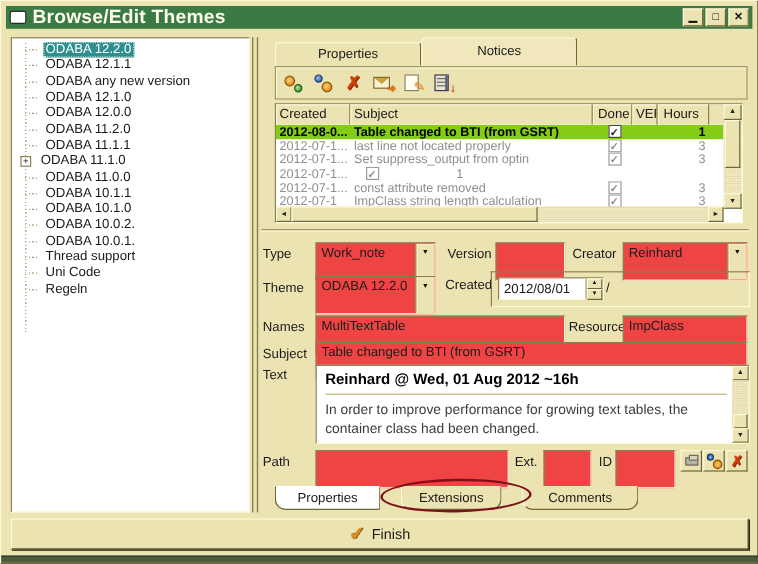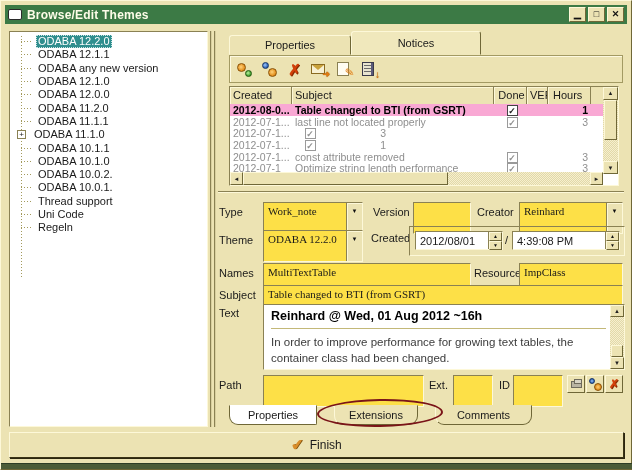--- a/index.html
+++ b/index.html
@@ -7,21 +7,21 @@
   body { font-family:"Liberation Sans", sans-serif; font-size:11px; color:#1a1a1a; background:#55663f; }
 
   #window { position:relative; width:632px; height:470px; background:#ece3b3;
             border:1px solid #6f6737; border-top-color:#fdf8d8; border-left-color:#fdf8d8; }
   .bottom-strip { position:absolute; left:0; bottom:0; width:632px; height:6px; background:#4c5c38; border-top:1px solid #2e3d26; }
 
   
   .titlebar { position:absolute; left:4px; top:4px; right:4px; height:19px; background:#3c7a45;
               display:flex; align-items:center; padding:0 3px; }
   .title-icon { width:14px; height:11px; background:#ffffff; border:1px solid #2a2a2a; border-radius:2px; margin-right:5px; }
-  .title-text { color:#fdfce8; font-weight:bold; font-size:12px; letter-spacing:.2px; }
+  .title-text { color:#fdfce8; font-weight:bold; font-size:16px; letter-spacing:.2px; }
   .winbtns { margin-left:auto; display:flex; gap:2px; }
   .winbtn { width:17px; height:15px; background:#ece3b3; border:1px solid; border-color:#fdf8d8 #6f6737 #6f6737 #fdf8d8;
             display:flex; align-items:center; justify-content:center; font-size:9px; font-weight:bold; color:#111; line-height:1; }
 
   
   .tree-panel { position:absolute; left:8px; top:30px; width:199px; height:396px; background:#fff;
                 border:1px solid; border-color:#8a8153 #fdf8d8 #fdf8d8 #8a8153; padding:3px 2px 2px 4px; overflow:hidden; }
   .tree-vline { position:absolute; left:11px; top:4px; width:1px; height:242px;
                 background:repeating-linear-gradient(to bottom,#a39a5c 0 1px,transparent 1px 3px); }
   .tree-row { position:relative; height:13.3px; display:flex; align-items:center; white-space:nowrap; }
@@ -69,42 +69,42 @@
   .thead { display:flex; height:17px; background:#ece3b3; }
   .th { border-right:1px solid #8a8153; box-shadow:inset 1px 1px 0 #fdf8d8; padding:2px 0 0 3px; overflow:hidden; white-space:nowrap; }
   .c-created { width:62px; flex:0 0 auto; }
   .c-subject { width:202px; flex:0 0 auto; }
   .c-done    { width:33px; flex:0 0 auto; text-align:center; }
   .c-ver     { width:21px; flex:0 0 auto; }
   .c-hours   { width:43px; flex:0 0 auto; }
   .th.c-hours { padding-left:5px; }
   .tbody { position:absolute; left:0; top:17px; width:373px; height:70px; overflow:hidden; background:#fff; }
   .trow { display:flex; height:11.7px; align-items:center; color:#8f8f8f; font-size:10.5px; white-space:nowrap; }
-  .trow.sel { background:#f9a8d4; color:#000; font-weight:bold; }
+  .trow.sel { background:#84cc16; color:#000; font-weight:bold; }
   .tcell { overflow:hidden; padding-left:3px; }
   .tcell.c-hours { text-align:right; padding-right:3px; }
   .cb { display:inline-block; width:11px; height:11px; background:#fff; border:1px solid #9a9a9a;
         font-size:9px; line-height:10px; text-align:center; color:#8f8f8f; font-weight:bold; }
   .trow.sel .cb { border-color:#444; color:#222; }
 
   
   .sb-btn { position:absolute; background:#ece3b3; border:1px solid; border-color:#fdf8d8 #6f6737 #6f6737 #fdf8d8;
             font-size:6px; line-height:11px; text-align:center; color:#222; }
   .sb-track { position:absolute; background:repeating-conic-gradient(#f6efcf 0 25%,#e2d9a8 0 50%) 0 0/2px 2px; }
   .sb-thumb { position:absolute; background:#ece3b3; border:1px solid; border-color:#fdf8d8 #6f6737 #6f6737 #fdf8d8; }
   .vsb { position:absolute; right:0; top:0; width:15px; height:87px; }
   .hsb { position:absolute; left:0; bottom:0; width:373px; height:13px; }
 
   
   .hgroove { position:absolute; left:217px; top:190px; width:406px; height:2px; border-top:1px solid #8a8153; border-bottom:1px solid #fdf8d8; }
 
   
   .flabel { position:absolute; font-size:11px; }
-  .field { position:absolute; height:32px; background:#fde047; border:1px solid; border-color:#8a8153 #fdf8d8 #fdf8d8 #8a8153;
-           font-size:11px; padding:2px 3px 0 4px; white-space:nowrap; overflow:hidden;font-family:Liberation Serif, serif; }
+  .field { position:absolute; height:32px; background:#ef4444; border:1px solid; border-color:#8a8153 #fdf8d8 #fdf8d8 #8a8153;
+           font-size:11px; padding:2px 3px 0 4px; white-space:nowrap; overflow:hidden; }
   .combo { display:flex; align-items:stretch; padding:0; }
   .combo .val { flex:1; padding:2px 0 0 4px; overflow:hidden; white-space:nowrap; }
   .dropbtn { width:16px; background:#ece3b3; border-left:1px solid #8a8153; box-shadow:inset 1px 1px 0 #fdf8d8;
              font-size:6px; text-align:center; line-height:16px; color:#111; }
   .spin { position:absolute; height:19px; background:#fff; border:1px solid; border-color:#8a8153 #fdf8d8 #fdf8d8 #8a8153;
           display:flex; padding:0; font-size:11px; }
   .spin .val { flex:1; padding:3px 0 0 4px; white-space:nowrap; overflow:hidden; }
   .spinbtns { width:14px; display:flex; flex-direction:column; border-left:1px solid #8a8153; }
   .spinbtns span { flex:1; background:#ece3b3; border:1px solid; border-color:#fdf8d8 #6f6737 #6f6737 #fdf8d8;
                    font-size:5px; line-height:7px; text-align:center; color:#111; }
@@ -186,20 +186,24 @@
       <div class="tree-row">
         <span class="tree-conn"></span>
         <span class="tree-label">ODABA 11.1.1</span>
       </div>
       <div class="tree-row">
         <span class="tree-expand">+</span>
         <span class="tree-label">ODABA 11.1.0</span>
       </div>
       <div class="tree-row">
         <span class="tree-conn"></span>
+        <span class="tree-label">ODABA 11.0.0</span>
+      </div>
+      <div class="tree-row">
+        <span class="tree-conn"></span>
         <span class="tree-label">ODABA 10.1.1</span>
       </div>
       <div class="tree-row">
         <span class="tree-conn"></span>
         <span class="tree-label">ODABA 10.1.0</span>
       </div>
       <div class="tree-row">
         <span class="tree-conn"></span>
         <span class="tree-label">ODABA 10.0.2.</span>
       </div>
@@ -279,40 +283,41 @@
         </div>
         <div class="trow">
           <div class="tcell c-created">2012-07-1...</div>
           <div class="tcell c-subject">last line not located properly</div>
           <div class="tcell c-done"><span class="cb">✓</span></div>
           <div class="tcell c-ver"></div>
           <div class="tcell c-hours">3</div>
         </div>
         <div class="trow">
           <div class="tcell c-created">2012-07-1...</div>
+          <div class="tcell c-subject">Set suppress_output from optin</div>
           <div class="tcell c-done"><span class="cb">✓</span></div>
           <div class="tcell c-ver"></div>
           <div class="tcell c-hours">3</div>
         </div>
         <div class="trow">
           <div class="tcell c-created">2012-07-1...</div>
           <div class="tcell c-done"><span class="cb">✓</span></div>
           <div class="tcell c-ver"></div>
           <div class="tcell c-hours">1</div>
         </div>
         <div class="trow">
           <div class="tcell c-created">2012-07-1...</div>
           <div class="tcell c-subject">const attribute removed</div>
           <div class="tcell c-done"><span class="cb">✓</span></div>
           <div class="tcell c-ver"></div>
           <div class="tcell c-hours">3</div>
         </div>
         <div class="trow">
           <div class="tcell c-created">2012-07-1</div>
-          <div class="tcell c-subject">Optimize string length performance</div>
+          <div class="tcell c-subject">ImpClass string length calculation</div>
           <div class="tcell c-done"><span class="cb">✓</span></div>
           <div class="tcell c-ver"></div>
           <div class="tcell c-hours">3</div>
         </div>
       </div>
 
     <div class="vsb">
       <span class="sb-btn" style="left:0;top:0;width:15px;height:13px;">▲</span>
       <span class="sb-track" style="left:0;top:13px;width:15px;height:61px;"></span>
       <span class="sb-thumb" style="left:1px;top:13px;width:13px;height:40px;"></span>
@@ -350,27 +355,20 @@
   <span class="flabel" style="left:370px;top:231px;">Created</span>
   <div class="group-frame"></div>
   <div class="spin" style="left:414px;top:230px;width:88px;">
     <span class="val">2012/08/01</span>
     <span class="spinbtns">
         <span>▲</span>
         <span>▼</span>
       </span>
   </div>
   <span class="flabel" style="left:504px;top:233px;">/</span>
-  <div class="spin" style="left:511px;top:230px;width:108px;">
-    <span class="val">4:39:08 PM</span>
-    <span class="spinbtns">
-        <span>▲</span>
-        <span>▼</span>
-      </span>
-  </div>
 
   <span class="flabel" style="left:218px;top:266px;">Names</span>
   <div class="field" style="left:262px;top:262px;width:208px;"><span>MultiTextTable</span></div>
   <span class="flabel" style="left:473px;top:266px;">Resource</span>
   <div class="field" style="left:518px;top:262px;width:104px;"><span>ImpClass</span></div>
 
   <span class="flabel" style="left:218px;top:288px;">Subject</span>
   <div class="field" style="left:262px;top:284px;width:360px;"><span>Table changed to BTI (from GSRT)</span></div>
 
   <span class="flabel" style="left:218px;top:306px;">Text</span>

